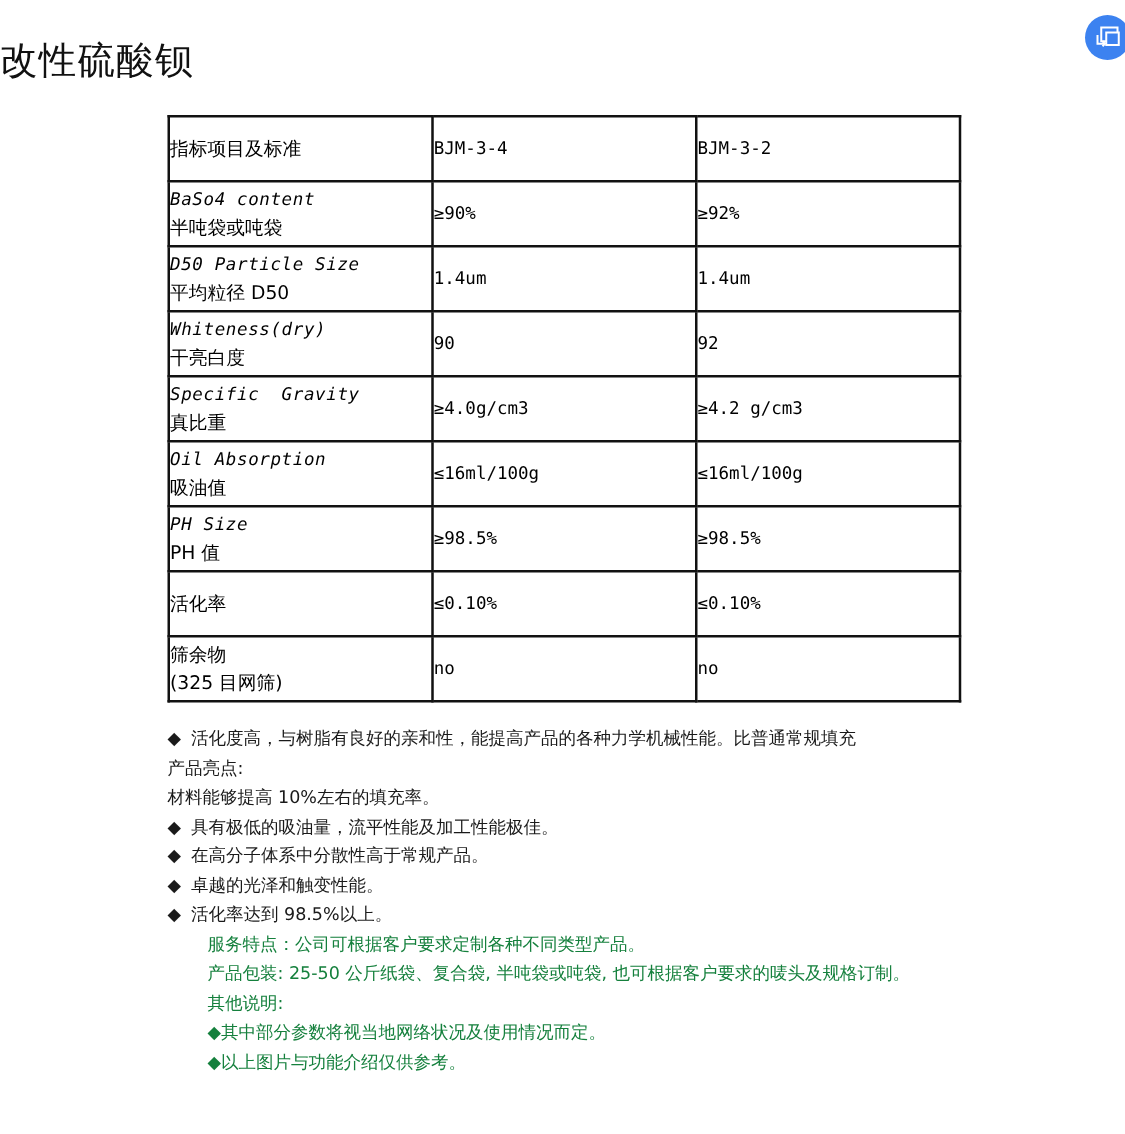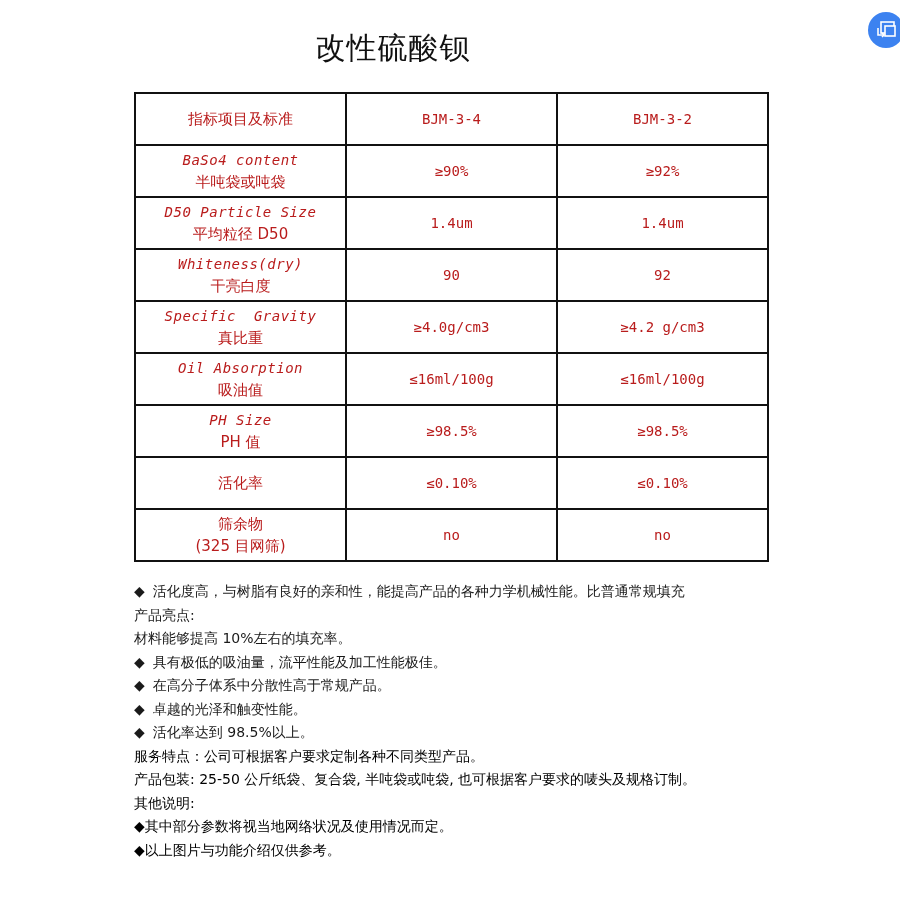--- a/index.html
+++ b/index.html
@@ -1,32 +1,32 @@
 <!DOCTYPE html>
 <html><head>
   <meta charset="utf-8">
   <style>
     html, body { margin: 0; padding: 0; background: #ffffff; }
     body { width: 900px; height: 907px; position: relative; overflow: hidden;
            font-family: "DejaVu Sans", sans-serif; color: #1a1a1a; }
-    .title { position: absolute; top: 28px; left: 11px; width: 764px; text-align: center;
+    .title { position: absolute; top: 28px; left: 0; width: 764px; text-align: left;
              font-size: 30px; color: #111; letter-spacing: 1px; }
     .corner-btn { position: absolute; top: 12px; left: 868px; width: 36px; height: 36px;
                   border-radius: 50%; background: #3c82f0; }
     .corner-btn svg { position: absolute; left: 7px; top: 8px; }
     table.spec { position: absolute; top: 92px; left: 134px; width: 633px;
                  border-collapse: collapse; table-layout: fixed; }
-    table.spec td { border: 2px solid #111; height: 50px; text-align: center; vertical-align: middle;
-                    font-size: 14px; line-height: 22px; color: #b91c1c; padding: 0; }
+    table.spec td { border: 2px solid #111; height: 50px; vertical-align: middle;
+                    font-size: 14px; line-height: 22px; color: #000000; padding: 0; }
     td .en { font-family: "DejaVu Sans Mono", monospace; font-size: 14px; letter-spacing: 0.5px; display:block;font-style:italic; }
     td .cn { display:block; font-size: 15px; }
     td.val { font-family: "DejaVu Sans Mono", monospace; font-size: 14px; margin-left: 40px; }
     .notes { position: absolute; top: 580px; left: 134px; width: 650px; font-size: 14px; line-height: 23.5px; color: #1a1a1a; }
     .notes p { margin: 0; }
-    .notes .red { color: #000000; }
+    .notes .red { color: #15803d; margin-left: 32px; }
     .bullet { margin-right: 8px; }
   </style>
 </head>
 <body>
 
 <div class="title">改性硫酸钡</div>
 
 <div class="corner-btn">
   <svg width="22" height="20" viewBox="0 0 22 20">
     <rect x="6" y="2" width="13" height="11" fill="none" stroke="#fff" stroke-width="1.6"></rect>

